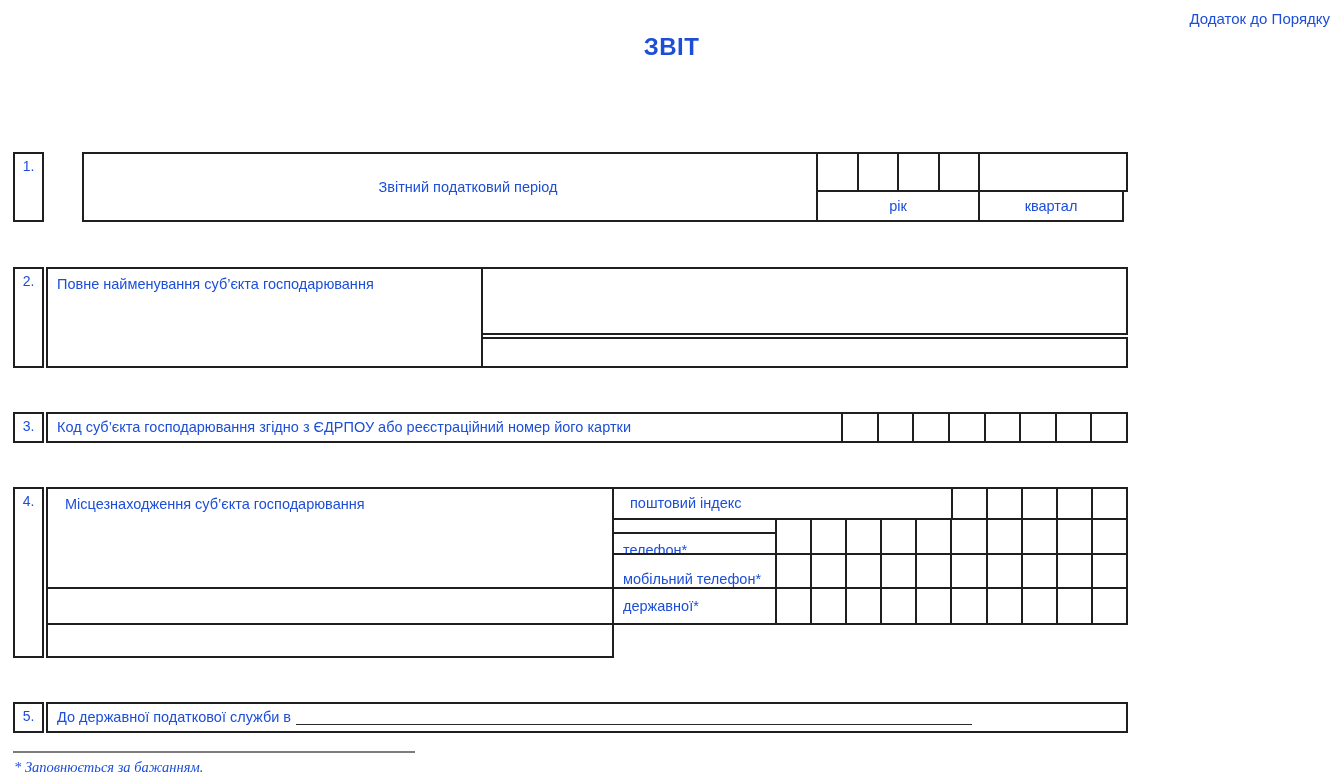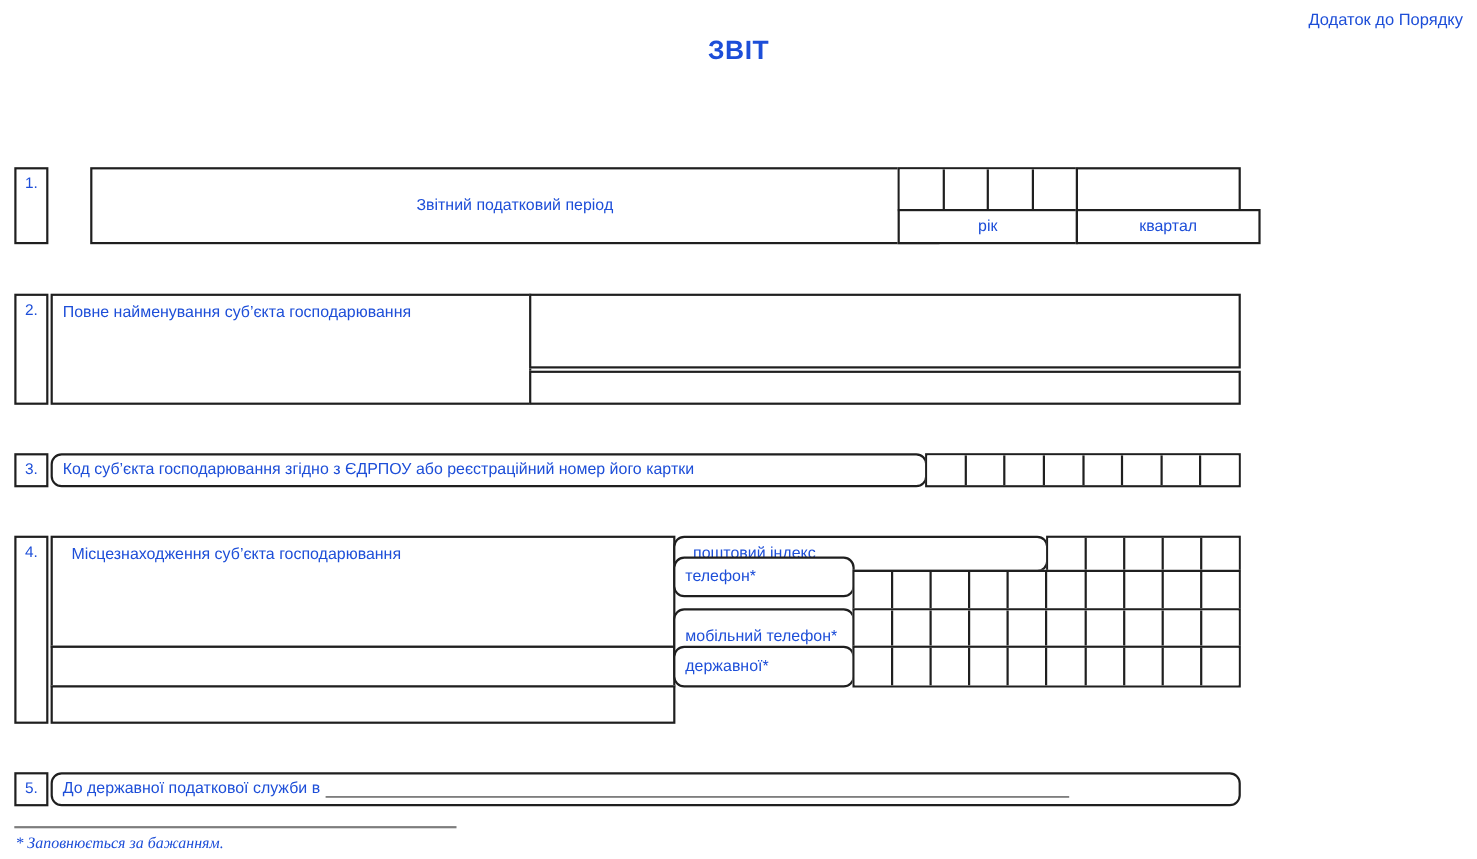--- a/index.html
+++ b/index.html
@@ -7,21 +7,21 @@
   #canvas {
     position:relative; width:1343px; height:781px; background:#ffffff;
     font-family:"Liberation Sans","DejaVu Sans",sans-serif; color:#1d4ed8;
     overflow:hidden;
   }
   .box { position:absolute; border:2px solid #1f1f1f; background:#fff; }
   .numbox { position:absolute; border:2px solid #1f1f1f; background:#fff;
     text-align:center; padding-top:4px; font-size:14px; }
   .label { font-size:14.5px; line-height:1.25; }
   .center-lab { display:flex; align-items:center; justify-content:center; text-align:center; }
-  .mid-left { display:flex; align-items:center; padding-left:9px;border-radius:10px; }
+  .mid-left { display:flex; align-items:center; padding-left:9px; }
   .top-left { padding:6px 10px 0 9px; }
   .strip { position:absolute; display:flex; border:2px solid #1f1f1f; background:#fff; }
   .strip .cell { flex:1; border-left:2px solid #1f1f1f; background:#fff; }
   .strip .cell:first-child { border-left:none; }
   .annotation { position:absolute; top:10px; right:13px; font-size:15px; }
   .title1 { position:absolute; top:33px; left:0; right:0; text-align:center;
     font-size:24px; font-weight:bold; letter-spacing:.5px; }
   .title2 { position:absolute; top:61px; left:0; right:0; text-align:center;
     font-size:19.5px; font-weight:bold; letter-spacing:.3px; }
   .fillline { display:inline-block; height:15px; border-bottom:1.5px solid #2a2a2a;
@@ -40,21 +40,21 @@
   <div class="numbox" style="left:13px; top:152px; width:31px; height:70px;">1.</div>
   <div class="box label center-lab" style="left:46px; top:152px; width:772px; height:70px;margin-left:36px;">Звітний податковий період</div>
   <div class="strip" style="left:816px; top:152px; width:164px; height:40px;">
       <div class="cell"></div>
       <div class="cell"></div>
       <div class="cell"></div>
       <div class="cell"></div>
     </div>
   <div class="box" style="left:978px; top:152px; width:150px; height:40px;"></div>
   <div class="box label center-lab" style="left:816px; top:190px; width:164px; height:32px;">рік</div>
-  <div class="box label center-lab" style="left:978px; top:190px; width:168px; height:32px;">квартал</div>
+  <div class="box label center-lab" style="left:978px; top:190px; width:146px; height:32px;">квартал</div>
 
   <div class="numbox" style="left:13px; top:267px; width:31px; height:101px;">2.</div>
   <div class="box label top-left" style="left:46px; top:267px; width:437px; height:101px;">Повне найменування суб’єкта господарювання</div>
   <div class="box" style="left:481px; top:267px; width:647px; height:68px;"></div>
   <div class="box" style="left:481px; top:337px; width:647px; height:31px;"></div>
 
   <div class="numbox" style="left:13px; top:412px; width:31px; height:31px;">3.</div>
   <div class="box label mid-left" style="left:46px; top:412px; width:797px; height:31px;">Код суб’єкта господарювання згідно з ЄДРПОУ або реєстраційний номер його картки</div>
   <div class="strip" style="left:841px; top:412px; width:287px; height:31px;">
       <div class="cell"></div>
@@ -74,21 +74,21 @@
 
   <div class="box label mid-left" style="left:612px; top:487px; width:341px; height:33px;padding-left:16px;">поштовий індекс</div>
   <div class="strip" style="left:951px; top:487px; width:177px; height:33px;">
       <div class="cell"></div>
       <div class="cell"></div>
       <div class="cell"></div>
       <div class="cell"></div>
       <div class="cell"></div>
     </div>
 
-  <div class="box label mid-left" style="left:612px; top:506px; width:165px; height:37px;">телефон*</div>
+  <div class="box label mid-left" style="left:612px; top:532px; width:165px; height:37px;">телефон*</div>
   <div class="strip" style="left:775px; top:518px; width:353px; height:37px;">
       <div class="cell"></div>
       <div class="cell"></div>
       <div class="cell"></div>
       <div class="cell"></div>
       <div class="cell"></div>
       <div class="cell"></div>
       <div class="cell"></div>
       <div class="cell"></div>
       <div class="cell"></div>

